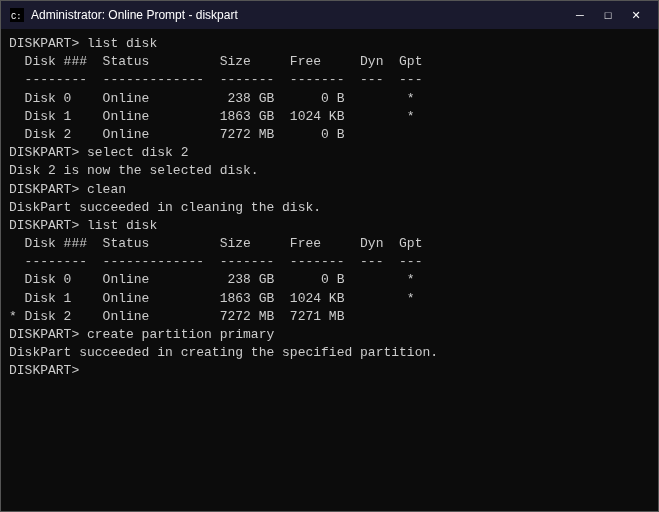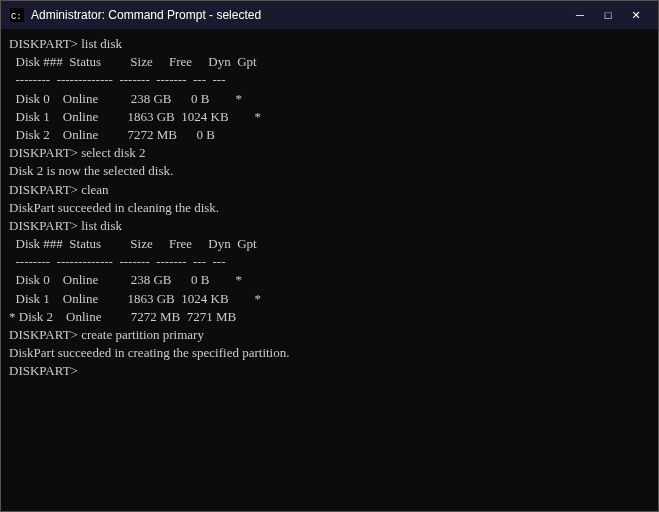--- a/index.html
+++ b/index.html
@@ -76,38 +76,38 @@
       border: none;
       font-family: 'Segoe UI', Arial, sans-serif;
     }
 
     .console-area {
       flex: 1;
       background: #0c0c0c;
       color: #ccc;
       padding: 6px 8px;
       overflow-y: auto;
-      font-family: Liberation Serif, serif;
+      font-family: Liberation Mono, monospace;
       font-size: 13px;
       line-height: 1.4;
       white-space: pre;
     }
   </style>
 </head>
 <body>
 
 <div class="window">
   <div class="title-bar">
     <div class="title-bar-icon">
       <svg viewBox="0 0 16 16" fill="none">
         <rect width="16" height="16" fill="#000"></rect>
         <text x="1" y="12" font-size="10" fill="#fff" font-family="Courier New">C:</text>
       </svg>
     </div>
-    <span class="title-bar-text">Administrator: Command Prompt - selected</span>
+    <span class="title-bar-text">Administrator: Online Prompt - diskpart</span>
     <div class="title-bar-buttons">
       <button class="title-bar-btn">─</button>
       <button class="title-bar-btn">□</button>
       <button class="title-bar-btn close">✕</button>
     </div>
   </div>
   <div class="console-area" id="console-output"><div>DISKPART&gt; list disk</div><div></div><div>  Disk ###  Status         Size     Free     Dyn  Gpt</div><div>  --------  -------------  -------  -------  ---  ---</div><div>  Disk 0    Online          238 GB      0 B        *</div><div>  Disk 1    Online         1863 GB  1024 KB        *</div><div>  Disk 2    Online         7272 MB      0 B</div><div></div><div>DISKPART&gt; select disk 2</div><div></div><div>Disk 2 is now the selected disk.</div><div></div><div>DISKPART&gt; clean</div><div></div><div>DiskPart succeeded in cleaning the disk.</div><div></div><div>DISKPART&gt; list disk</div><div></div><div>  Disk ###  Status         Size     Free     Dyn  Gpt</div><div>  --------  -------------  -------  -------  ---  ---</div><div>  Disk 0    Online          238 GB      0 B        *</div><div>  Disk 1    Online         1863 GB  1024 KB        *</div><div>* Disk 2    Online         7272 MB  7271 MB</div><div></div><div>DISKPART&gt; create partition primary</div><div></div><div>DiskPart succeeded in creating the specified partition.</div><div></div><div>DISKPART&gt; </div></div>
 </div>
 
 </body></html>

